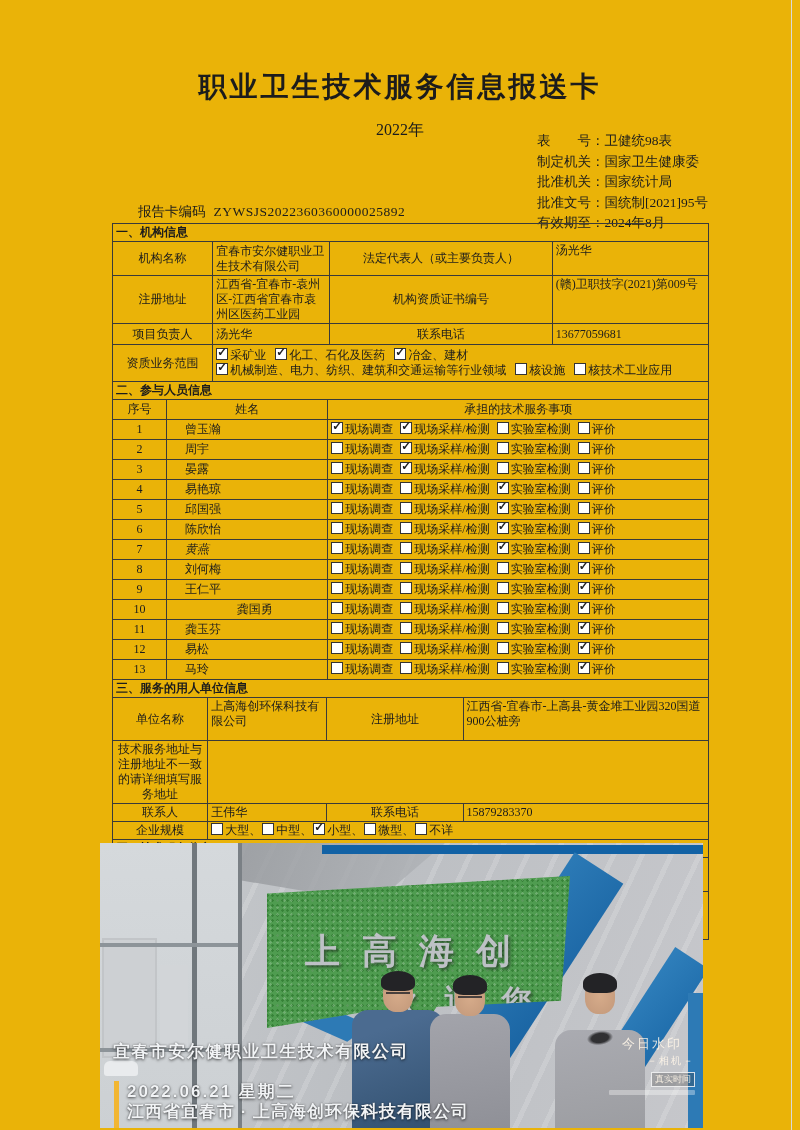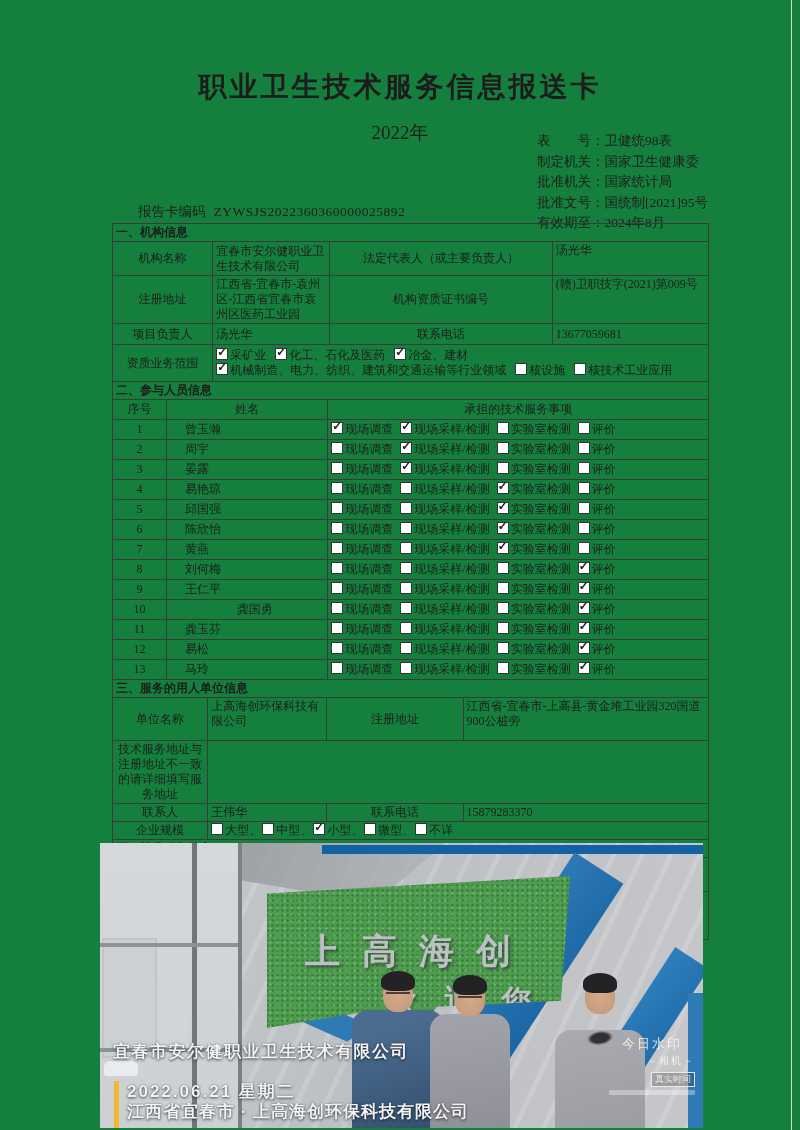--- a/index.html
+++ b/index.html
@@ -1,22 +1,22 @@
 <!DOCTYPE html>
 <html><head>
 <meta charset="utf-8">
 <style>
   html,body{margin:0;padding:0;}
   body{width:800px;height:1130px;background:#ffffff;font-family:"Liberation Serif","DejaVu Serif",serif;color:#1c1c1c;}
-  .page{position:relative;width:800px;height:1130px;overflow:hidden;background:#15803d;}
+  .page{position:relative;width:800px;height:1130px;overflow:hidden;background:#eab308;}
   .scan-edge{position:absolute;left:791px;top:0;width:1px;height:1130px;background:#d9d9d9;}
 
   
   .doc-title{position:absolute;left:0;top:68px;width:800px;text-align:center;font-size:28px;font-weight:bold;letter-spacing:3px;}
-  .doc-year{position:absolute;left:0;top:120px;width:800px;text-align:center;font-size:19px;}
+  .doc-year{position:absolute;left:0;top:120px;width:800px;text-align:center;font-size:16px;}
   .meta-block{position:absolute;left:537px;top:131px;font-size:13.5px;line-height:20.5px;white-space:nowrap;}
   .meta-line .m-label{display:inline-block;}
   .report-code{position:absolute;left:138px;top:203px;font-size:13.5px;}
   .report-code .code{margin-left:8px;letter-spacing:.5px;}
 
   
   .form{position:absolute;left:112px;top:224px;width:520px;}
   table.sec{border-collapse:collapse;table-layout:fixed;width:597px;margin-top:-1px;}
   table.sec td{border:1px solid #3a3a3a;font-size:12px;line-height:1.25;padding:1px 3px;vertical-align:middle;overflow:hidden;}
   td.sechead{font-weight:bold;text-align:left;font-size:12.5px;height:15px;padding:0 4px;}
@@ -186,21 +186,21 @@
             <td class="val" style="padding-left: 18px;">邱国强</td>
             <td class="val opts svc"><span class="cb"><span class="box"></span><span>现场调查</span></span><span class="cb"><span class="box"></span><span>现场采样/检测</span></span><span class="cb checked"><span class="box"></span><span>实验室检测</span></span><span class="cb"><span class="box"></span><span>评价</span></span></td>
           </tr>
           <tr class="prow">
             <td class="lab">6</td>
             <td class="val" style="padding-left: 18px;">陈欣怡</td>
             <td class="val opts svc"><span class="cb"><span class="box"></span><span>现场调查</span></span><span class="cb"><span class="box"></span><span>现场采样/检测</span></span><span class="cb checked"><span class="box"></span><span>实验室检测</span></span><span class="cb"><span class="box"></span><span>评价</span></span></td>
           </tr>
           <tr class="prow">
             <td class="lab">7</td>
-            <td class="val" style="padding-left: 18px;">黄燕</td>
+            <td class="val" style="padding-left: 18px; font-style: italic;">黄燕</td>
             <td class="val opts svc"><span class="cb"><span class="box"></span><span>现场调查</span></span><span class="cb"><span class="box"></span><span>现场采样/检测</span></span><span class="cb checked"><span class="box"></span><span>实验室检测</span></span><span class="cb"><span class="box"></span><span>评价</span></span></td>
           </tr>
           <tr class="prow">
             <td class="lab">8</td>
             <td class="val" style="padding-left: 18px;">刘何梅</td>
             <td class="val opts svc"><span class="cb"><span class="box"></span><span>现场调查</span></span><span class="cb"><span class="box"></span><span>现场采样/检测</span></span><span class="cb"><span class="box"></span><span>实验室检测</span></span><span class="cb checked"><span class="box"></span><span>评价</span></span></td>
           </tr>
           <tr class="prow">
             <td class="lab">9</td>
             <td class="val" style="padding-left: 18px;">王仁平</td>

